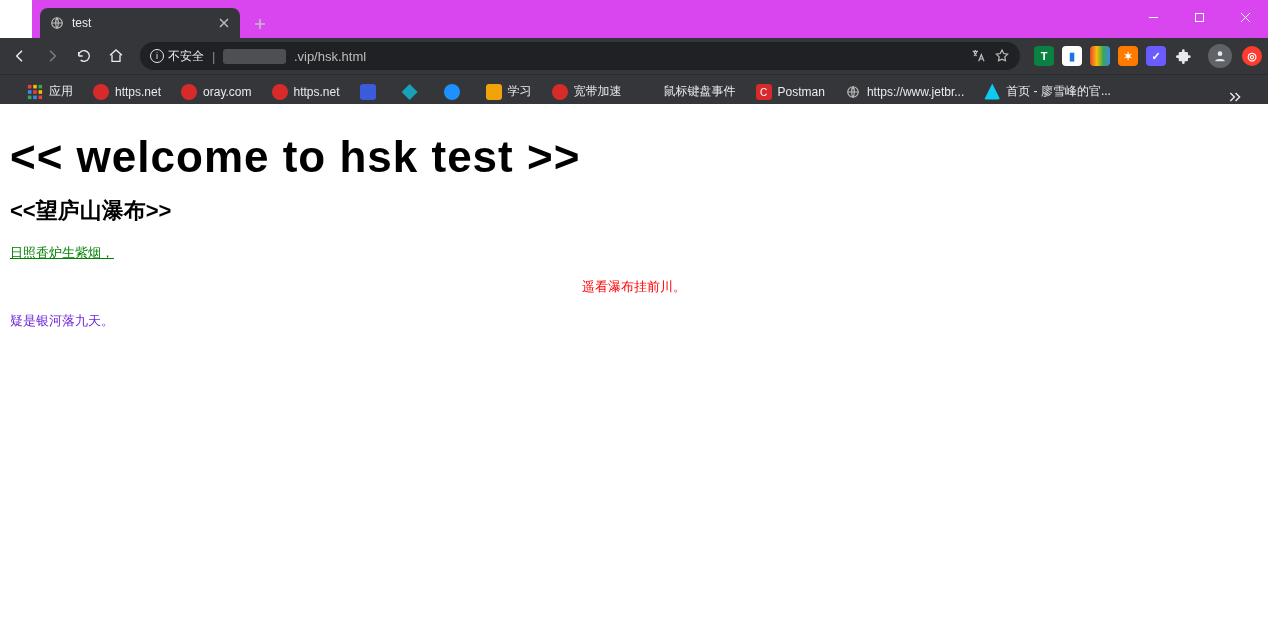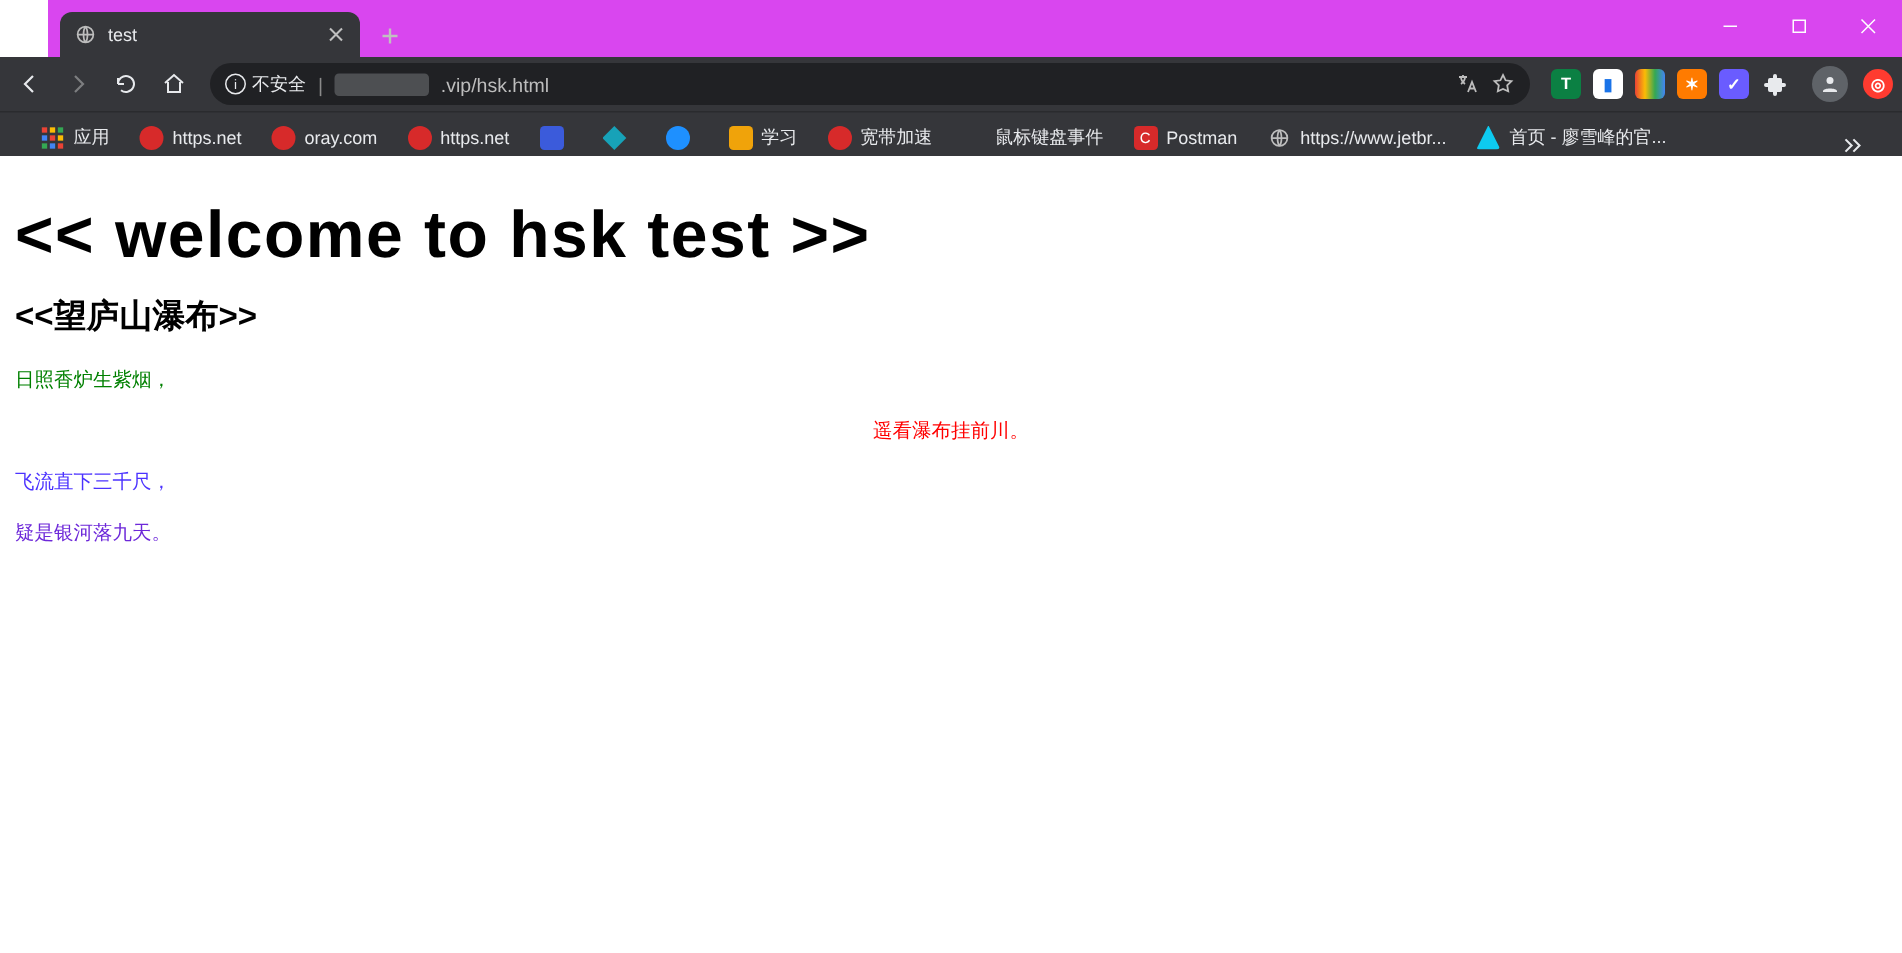--- a/index.html
+++ b/index.html
@@ -94,21 +94,21 @@
     }
     .bm-item{display:flex;align-items:center;gap:6px;padding:4px 8px;border-radius:4px;cursor:pointer;white-space:nowrap;}
     .bm-icon{width:16px;height:16px;display:flex;align-items:center;justify-content:center;border-radius:3px;flex:0 0 16px;}
     .bm-overflow{margin-left:auto;width:28px;display:flex;align-items:center;justify-content:center;color:#e8eaed;cursor:pointer;}
 
     
     .page{background:#fff;height:calc(635px - 34px - 36px - 30px - 4px);padding:10px;overflow:auto;}
     .page h1{font-size:44px;font-weight:700;margin:18px 0 14px 0;letter-spacing:1px;}
     .page h2{font-size:22px;font-weight:700;margin:14px 0 18px 0;}
     .poem-line{font-size:13px;margin:16px 0;}
-    .ln-green{color:#008000;}
+    .ln-green{color:#008000;text-decoration:underline;}
     .ln-red{color:#ff0000;text-align:center;}
     .ln-blue{color:#4b32ff;}
     .ln-pink{color:#6d28d9;}
 
     .bottom-bar{height:4px;background:#111;}
   </style>
 </head>
 <body>
 
 <div class="tab-strip">
@@ -296,17 +296,16 @@
         <path d="M13 5l7 7-7 7M4 5l7 7-7 7"></path>
       </svg>
   </div>
 </div>
 
 <div class="page">
   <h1>&lt;&lt; welcome to hsk test &gt;&gt;</h1>
   <h2>&lt;&lt;望庐山瀑布&gt;&gt;</h2>
   <p class="poem-line ln-green">日照香炉生紫烟，</p>
   <p class="poem-line ln-red">遥看瀑布挂前川。</p>
-  <p class="poem-line ln-blue">飞流直下三千尺，</p>
   <p class="poem-line ln-pink">疑是银河落九天。</p>
 </div>
 
 <div class="bottom-bar"></div>
 
 </body></html>

